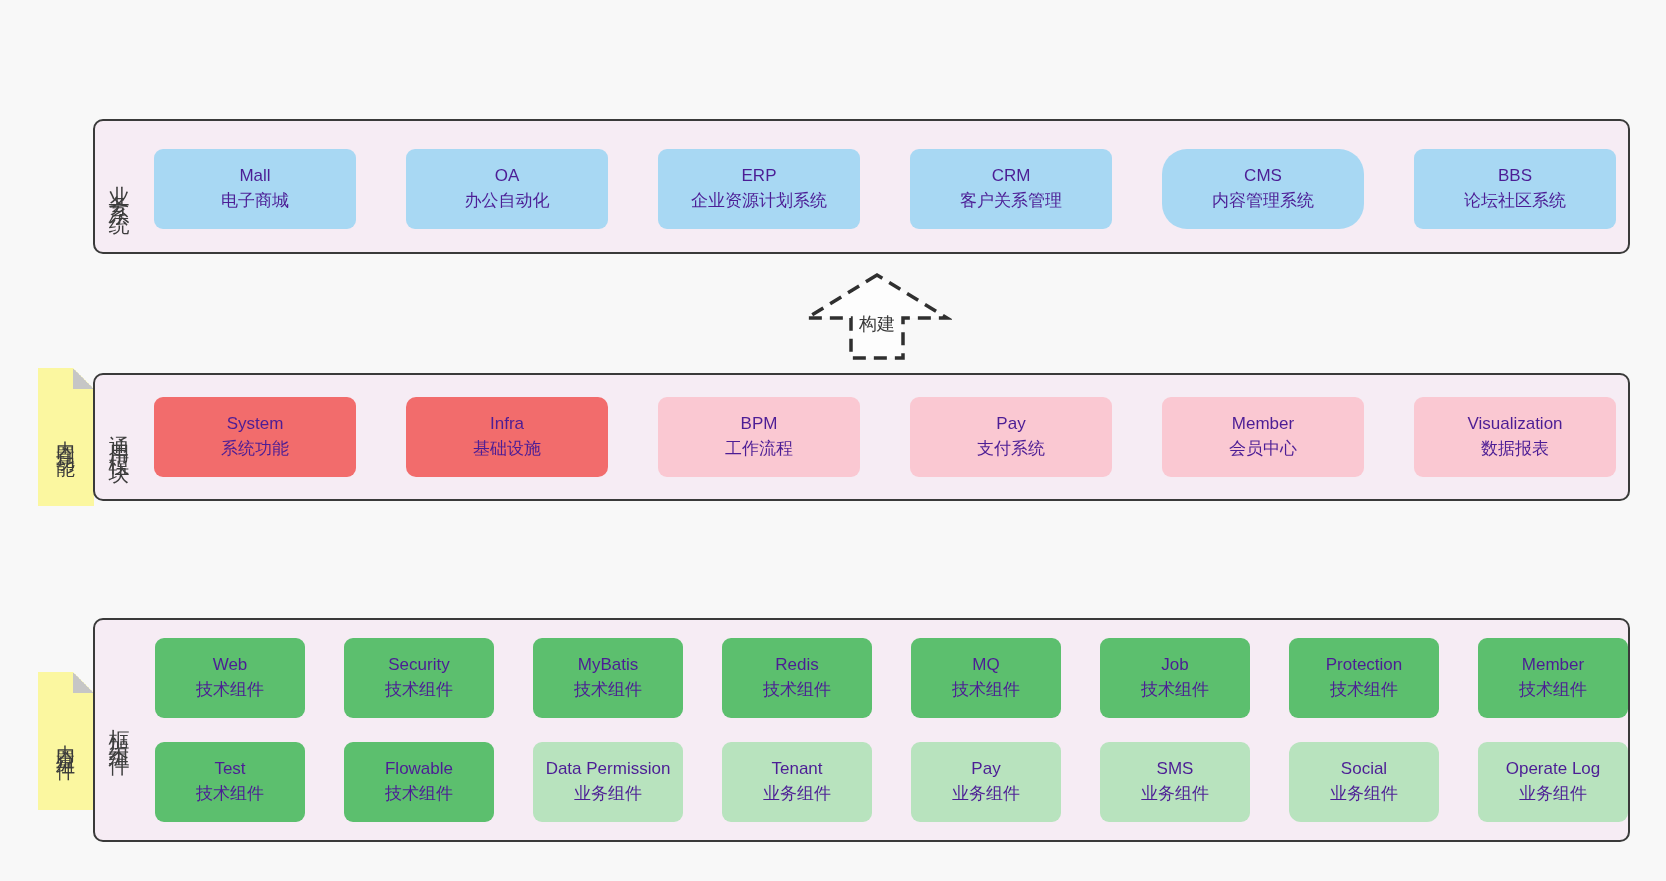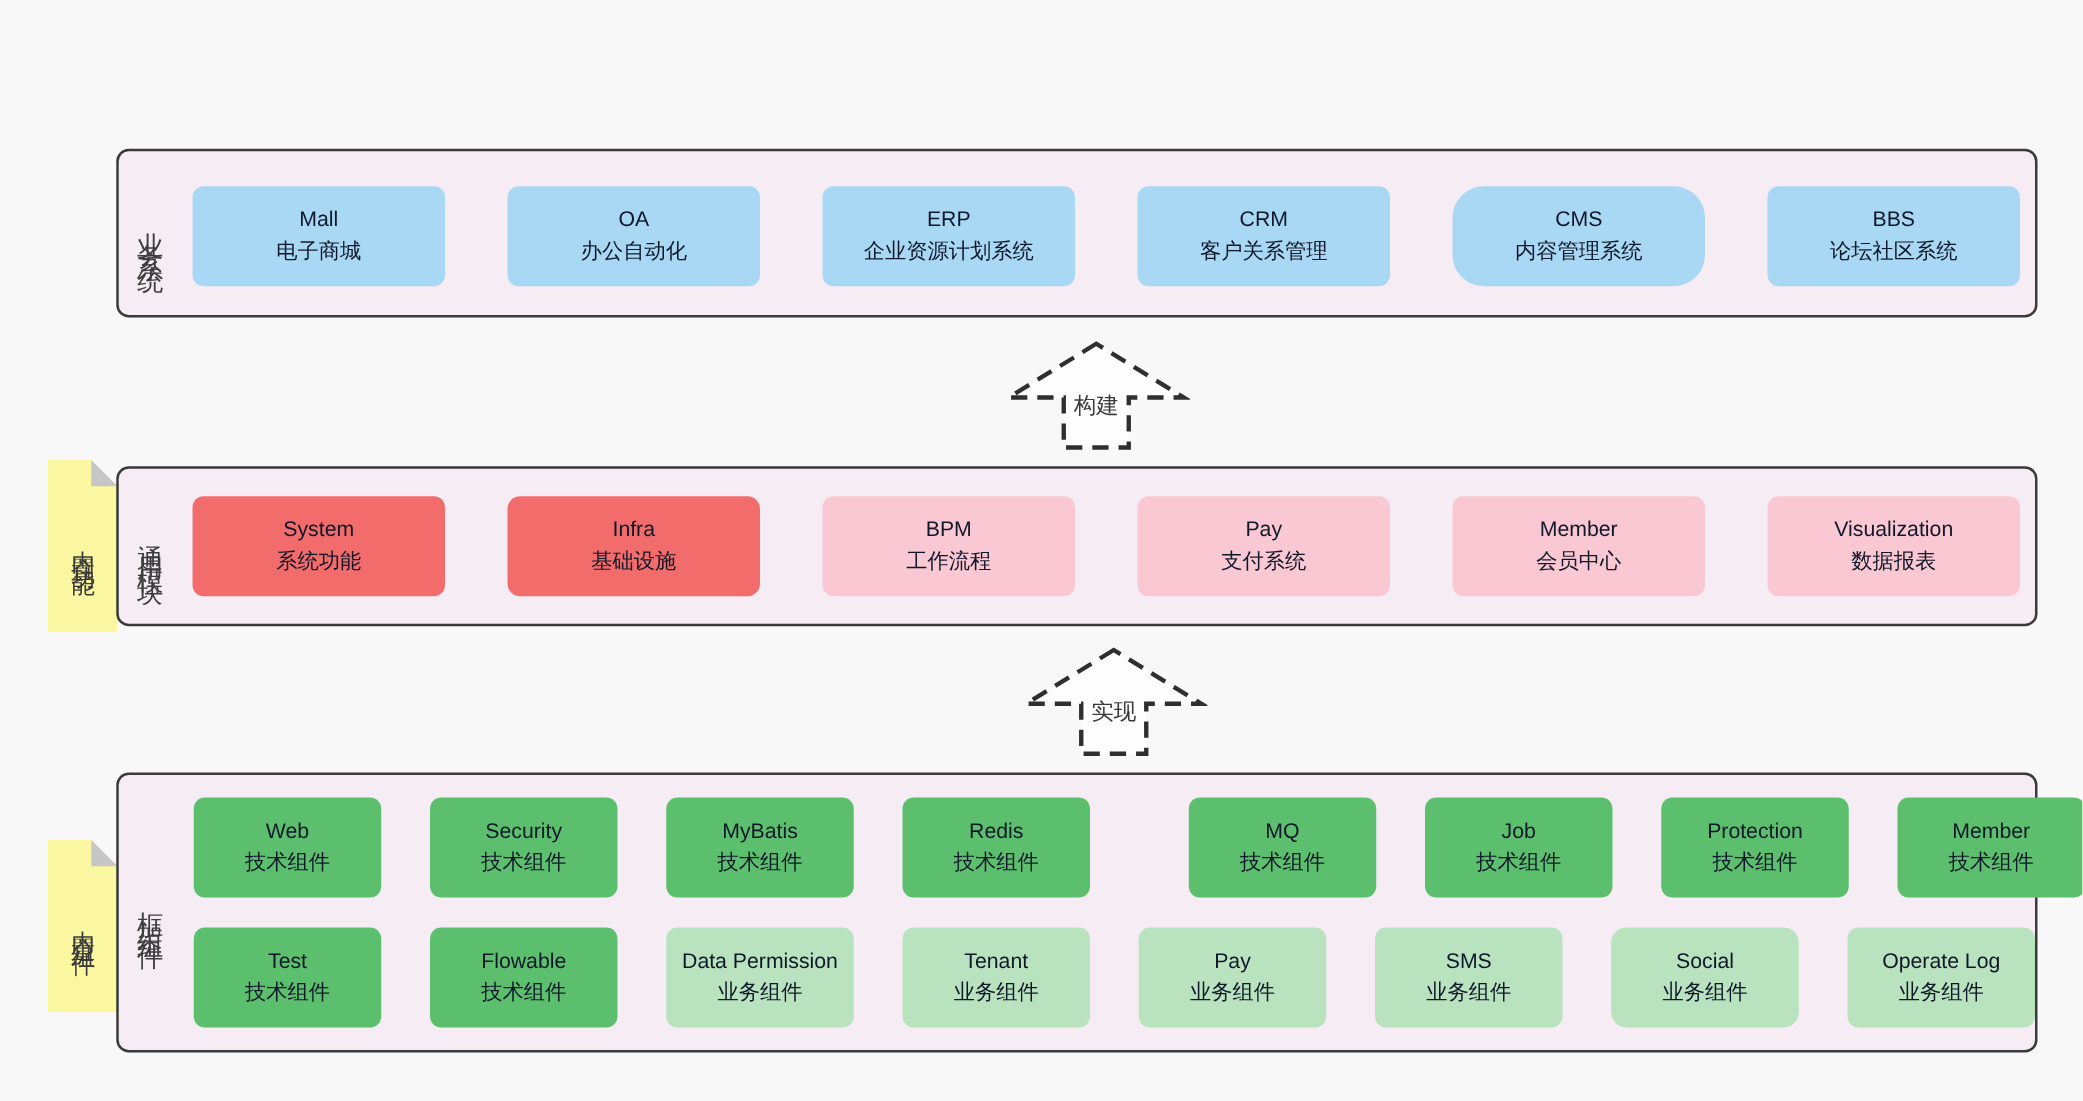--- a/index.html
+++ b/index.html
@@ -20,21 +20,21 @@
     writing-mode:vertical-rl;text-orientation:upright;
     font-size:21px;letter-spacing:9px;color:#3d3d3d;line-height:1;
   }
   
   .rows{position:absolute;inset:0;}
   .row{position:absolute;display:flex;}
   .row-6{left:59px;gap:50px;}
   .row-8{left:60px;gap:39px;}
   .box{
     border-radius:9px;display:flex;flex-direction:column;align-items:center;justify-content:center;
-    text-align:center;font-size:17px;line-height:1.45;color:#0f172a;padding:2px;box-sizing:border-box;
+    text-align:center;font-size:17px;line-height:1.45;color:#4c1d95;padding:2px;box-sizing:border-box;
   }
   .row-6 .box{width:202px;height:80px;}
   .row-8 .box{width:150px;height:80px;}
   
   .sticky{
     position:absolute;left:38px;width:56px;height:138px;z-index:0;background:#fbf7a0;
     clip-path:polygon(0 0,calc(100% - 21px) 0,100% 21px,100% 100%,0 100%);
     display:flex;align-items:center;justify-content:center;
   }
   .sticky::after{
@@ -134,26 +134,20 @@
             <div class="box-subtitle">会员中心</div>
           </div>
           <div class="box" style="background: rgb(250, 200, 210);">
             <div class="box-title">Visualization</div>
             <div class="box-subtitle">数据报表</div>
           </div>
         </div>
       </div>
   </section>
 
-  <div class="arrow" id="arrow-1">
-    <svg viewBox="0 0 150 92">
-      <path class="arrow-path" d="M75 5 L5 48 L49 48 L49 88 L101 88 L101 48 L145 48 Z"></path>
-    </svg>
-    <span class="arrow-label">实现</span>
-  </div>
 
   <section class="layer" id="layer-2">
     <div class="layer-label">框架组件</div>
     <div class="rows">
         <div class="row row-8" style="top: 18px;">
           <div class="box" style="background: rgb(92, 191, 110);">
             <div class="box-title">Web</div>
             <div class="box-subtitle">技术组件</div>
           </div>
           <div class="box" style="background: rgb(92, 191, 110);">
@@ -161,21 +155,21 @@
             <div class="box-subtitle">技术组件</div>
           </div>
           <div class="box" style="background: rgb(92, 191, 110);">
             <div class="box-title">MyBatis</div>
             <div class="box-subtitle">技术组件</div>
           </div>
           <div class="box" style="background: rgb(92, 191, 110);">
             <div class="box-title">Redis</div>
             <div class="box-subtitle">技术组件</div>
           </div>
-          <div class="box" style="background: rgb(92, 191, 110); margin-left: 40px;">
+          <div class="box" style="background: rgb(92, 191, 110);">
             <div class="box-title">MQ</div>
             <div class="box-subtitle">技术组件</div>
           </div>
           <div class="box" style="background: rgb(92, 191, 110);">
             <div class="box-title">Job</div>
             <div class="box-subtitle">技术组件</div>
           </div>
           <div class="box" style="background: rgb(92, 191, 110);">
             <div class="box-title">Protection</div>
             <div class="box-subtitle">技术组件</div>

